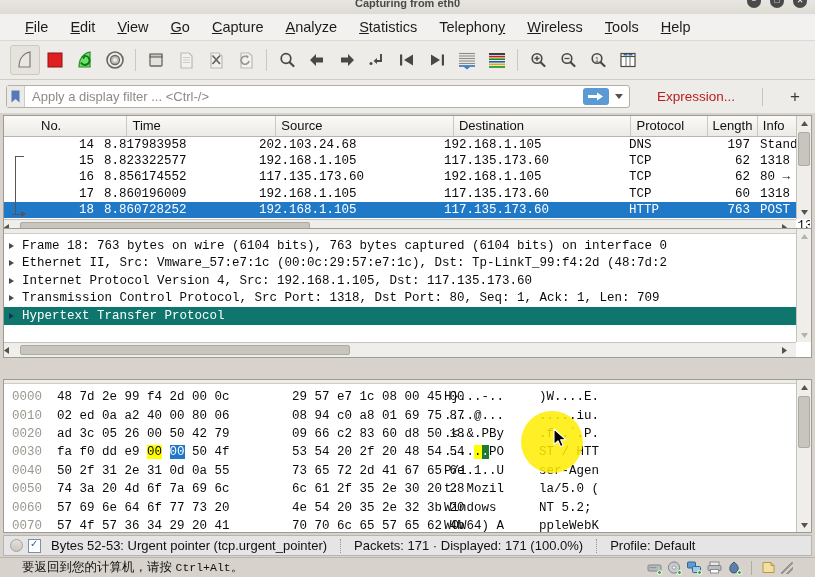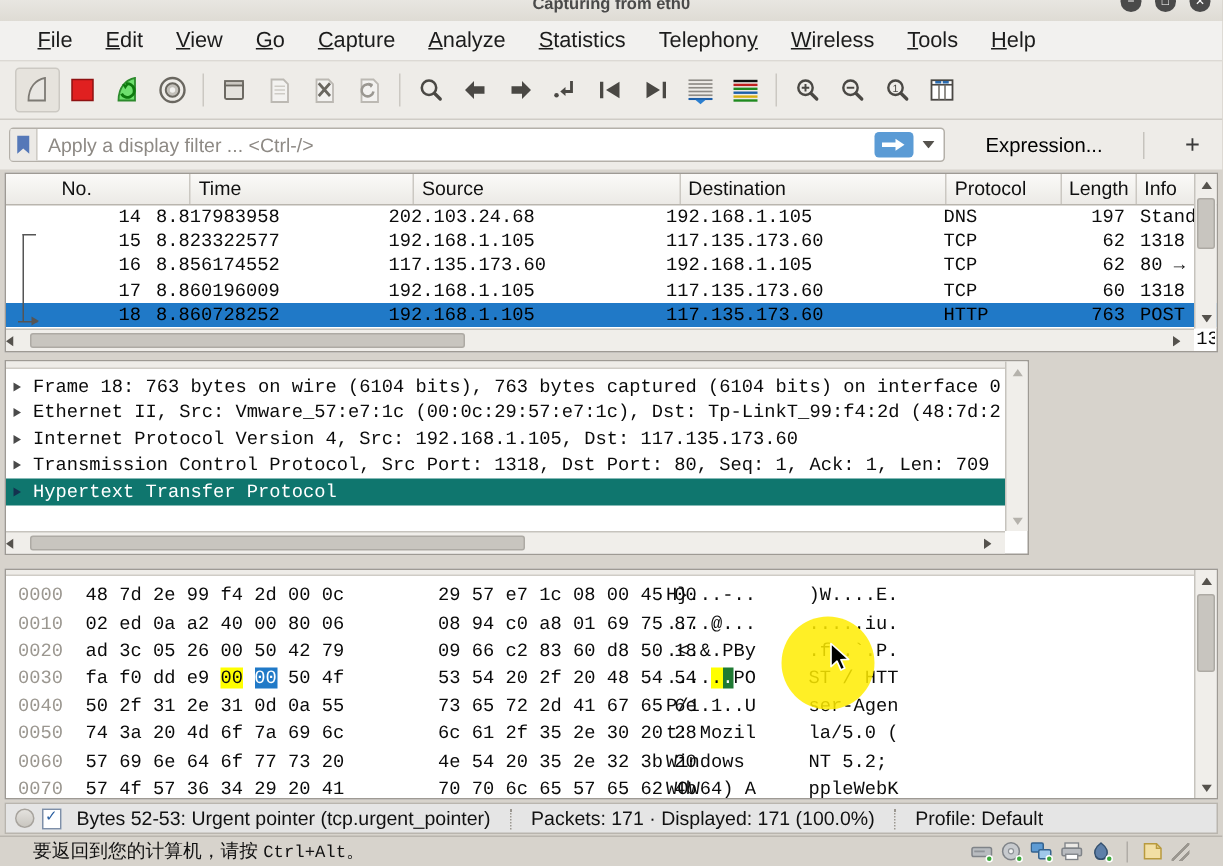--- a/index.html
+++ b/index.html
@@ -39,41 +39,41 @@
     background:#eeece8; display:flex; align-items:center; padding:0 6px;gap:18px; }
   .filterbox { flex:1; height:23px; background:#fff; border:1px solid #b4b0a9;
     border-radius:3px; display:flex; align-items:center; position:relative; }
   .bookmark { width:18px; height:21px; display:flex; align-items:center; justify-content:center;
     background:#eceae6; border-right:1px solid #cfccc6; }
   .fplaceholder { flex:1; font-size:13px; color:#8e8a85; padding-left:7px;
     white-space:nowrap; overflow:hidden; }
   .applybtn { width:26px; height:17px; background:#5b9bd5; border-radius:3px;
     display:flex; align-items:center; justify-content:center; margin-right:3px; }
   .drop { width:13px; display:flex; align-items:center; justify-content:center; margin-right:4px; }
-  .expr { font-size:13.5px; color:#000000; padding:0 9px; white-space:nowrap; }
+  .expr { font-size:13.5px; color:#b91c1c; padding:0 9px; white-space:nowrap; }
   .vsep { width:1px; height:18px; background:#c6c3bd; }
   .plus { font-size:17px; color:#3a3a3a; padding:0 9px; }
 
   
   .pane { position:absolute; left:3px; background:#fff; border:1px solid #9e9a94; }
   #listpane { top:115px; width:809px; height:120px; }
-  #detailpane { top:240px; width:683px; height:130px; }
+  #detailpane { top:228px; width:809px; height:130px; }
   #bytespane { top:379px; width:809px; height:154px; }
 
   
   .plhead { display:flex; height:21px; background:linear-gradient(#fbfaf8,#eceae6);
     border-bottom:1px solid #b9b5ae; font-size:13px; color:#101010;padding-left:32px; }
   .plhead div { padding:2px 5px; border-right:1px solid #cbc8c2; white-space:nowrap;
     overflow:hidden; }
   .c-no{width:95px;} .c-time{width:155px;} .c-src{width:185px;} .c-dst{width:185px;}
   .c-proto{width:79px;} .c-len{width:52px;} .c-info{width:55px;border-right:none;}
   .plrows { position:relative; height:97px; overflow:hidden;
     font-family:"Liberation Mono", monospace; font-size:12.5px; }
   .prow { display:flex; height:16.2px; align-items:center; color:#0b0b0b; }
-  .prow.sel { background:#2079c7; color:#000000; }
+  .prow.sel { background:#2079c7; color:#ffffff; }
   .prow > div { padding:0 5px; white-space:nowrap; overflow:hidden; }
   .t-right { text-align:right; }
   .gutter { width:22px; position:absolute; left:0; top:0; bottom:0; }
   .conv { position:absolute; left:11px; width:1px; background:#555; }
   .conv-top { position:absolute; left:11px; width:9px; height:1px; background:#555; }
   .conv-arrow { position:absolute; left:8px; width:13px; height:1px; background:#555; }
   .conv-arrow:after { content:''; position:absolute; right:-1px; top:-3px;
     border-left:5px solid #555; border-top:3.5px solid transparent;
     border-bottom:3.5px solid transparent; }
 

